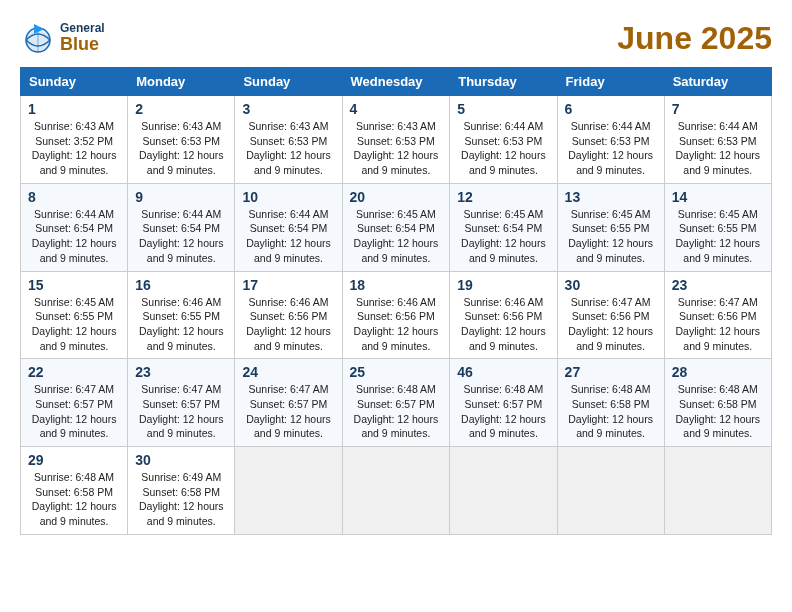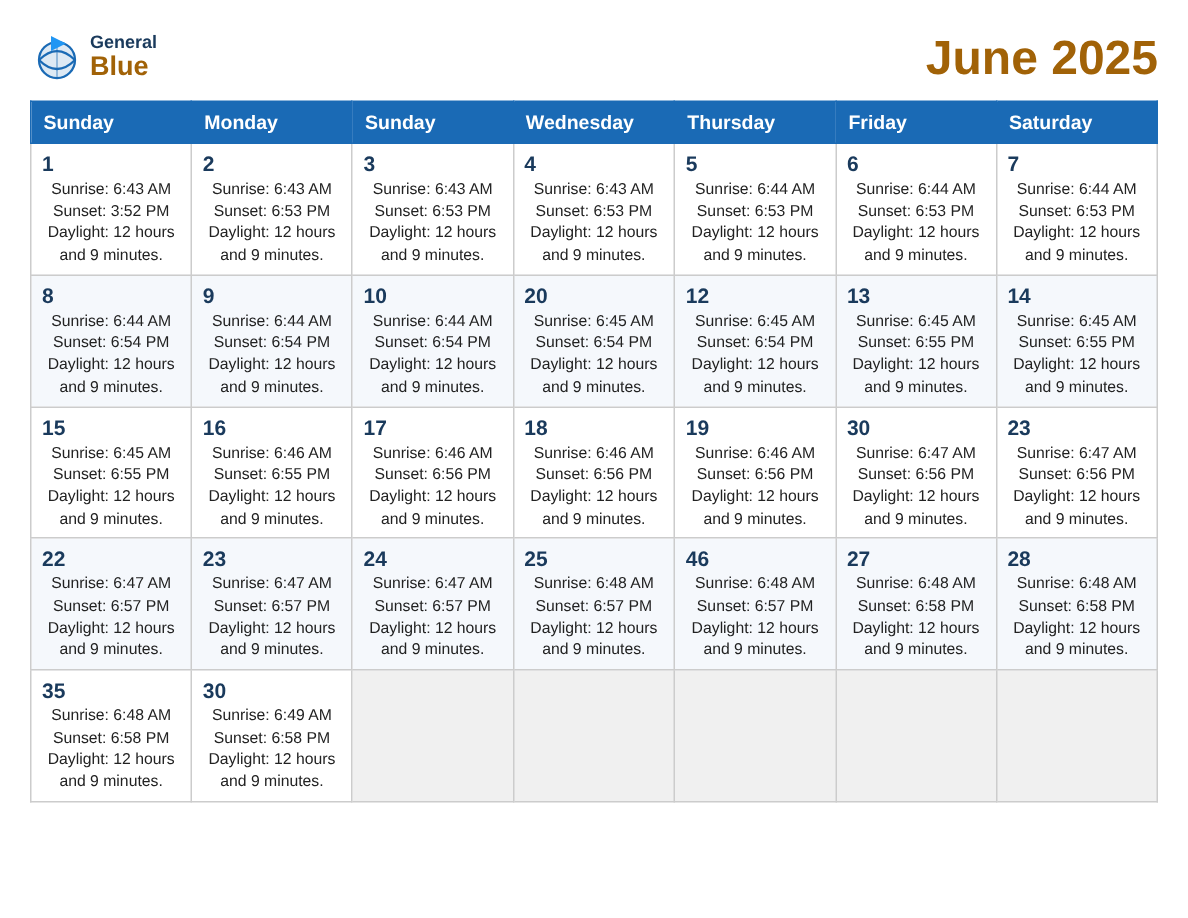--- a/index.html
+++ b/index.html
@@ -392,21 +392,21 @@
           <div class="day-info">
             <span>Sunrise: 6:48 AM</span><br>
             <span>Sunset: 6:58 PM</span><br>
             <span>Daylight: 12 hours</span><br>
             <span>and 9 minutes.</span>
           </div>
         </td>
       </tr>
       <tr class="last-row">
         <td>
-          <span class="day-number">35</span>
+          <span class="day-number">29</span>
           <div class="day-info">
             <span>Sunrise: 6:48 AM</span><br>
             <span>Sunset: 6:58 PM</span><br>
             <span>Daylight: 12 hours</span><br>
             <span>and 9 minutes.</span>
           </div>
         </td>
         <td>
           <span class="day-number">30</span>
           <div class="day-info">

